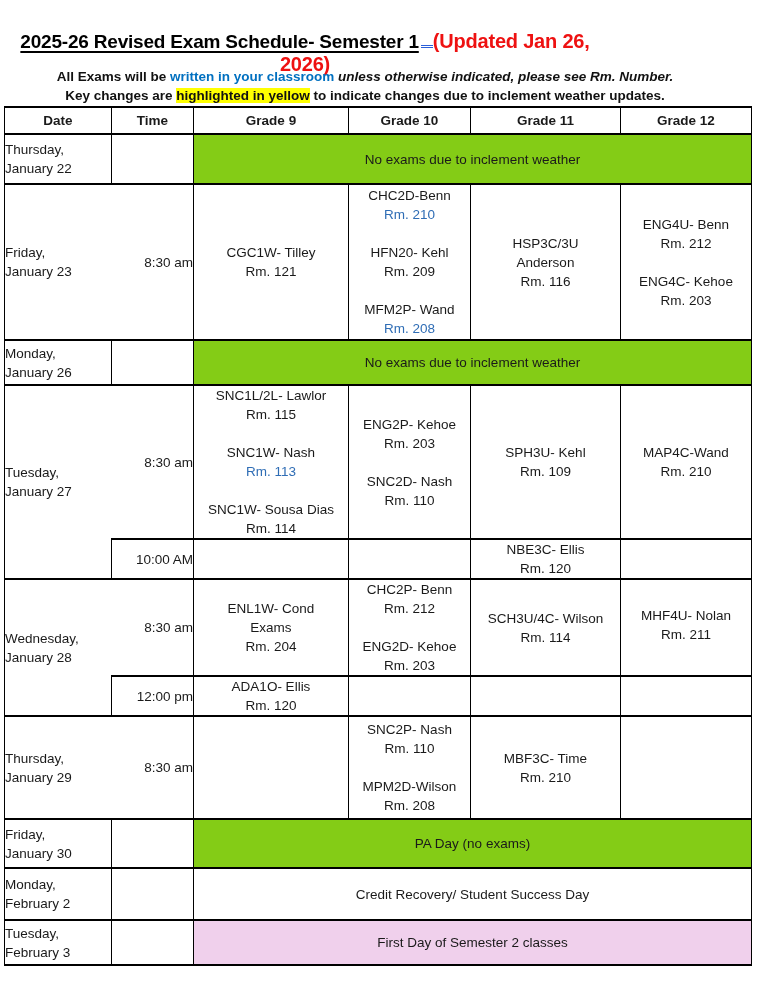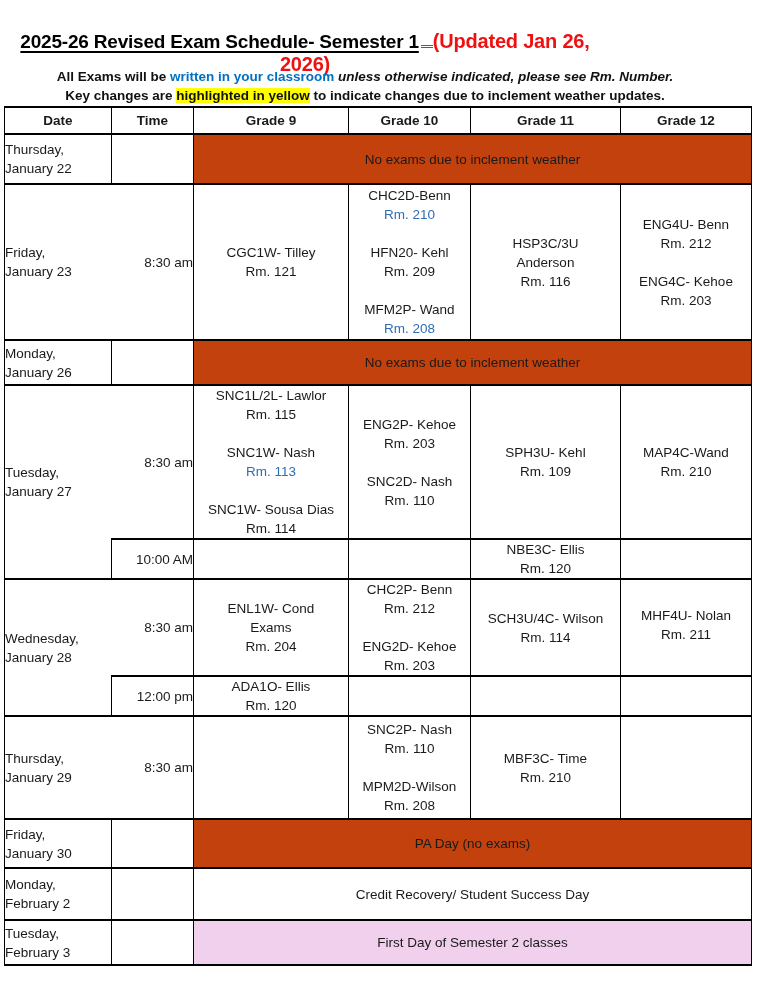--- a/index.html
+++ b/index.html
@@ -19,21 +19,21 @@
 
   table.schedule { position: absolute; top: 106px; left: 4px; width: 747px; border-collapse: collapse; table-layout: fixed; font-size: 13.5px; }
   table.schedule td, table.schedule th { border: 1px solid #000; padding: 0; vertical-align: middle; }
   table.schedule th { font-weight: bold; font-size: 13.5px; height: 25px; text-align: center; border-top: 2px solid #000; border-bottom: 2px solid #000; }
   tr.thick > td { border-top: 2px solid #000; }
   table.schedule tr:last-child > td { border-bottom: 2px solid #000; }
   td.date-cell { text-align: left; padding-left: 8px; line-height: 19px; }
   td.time-cell { text-align: right; }
   td.center { text-align: center; line-height: 19px; }
   td.banner { text-align: center; font-size: 13.5px; }
-  .yellow { background: #c2410c; }
+  .yellow { background: #84cc16; }
   .pink { background: #f0d0ec; }
   .room-blue { color: #2f6db5; }
   .gap { display: block; height: 19px; }
   .line { display: block; }
   th.date-h { border-right: none; }
   th.time-h { border-left: none; }
   td.date-cell.nodiv { border-right: none; }
   td.time-cell.nodiv { border-left: none; }
 </style>
 </head>

